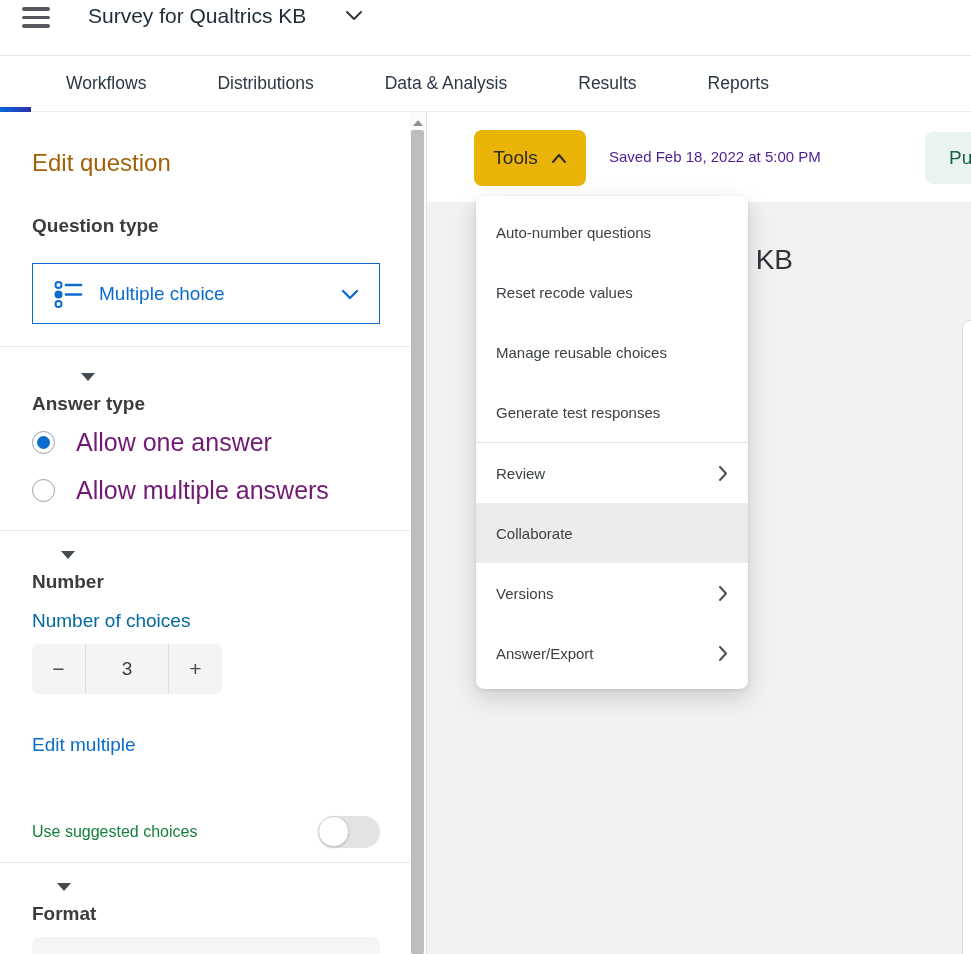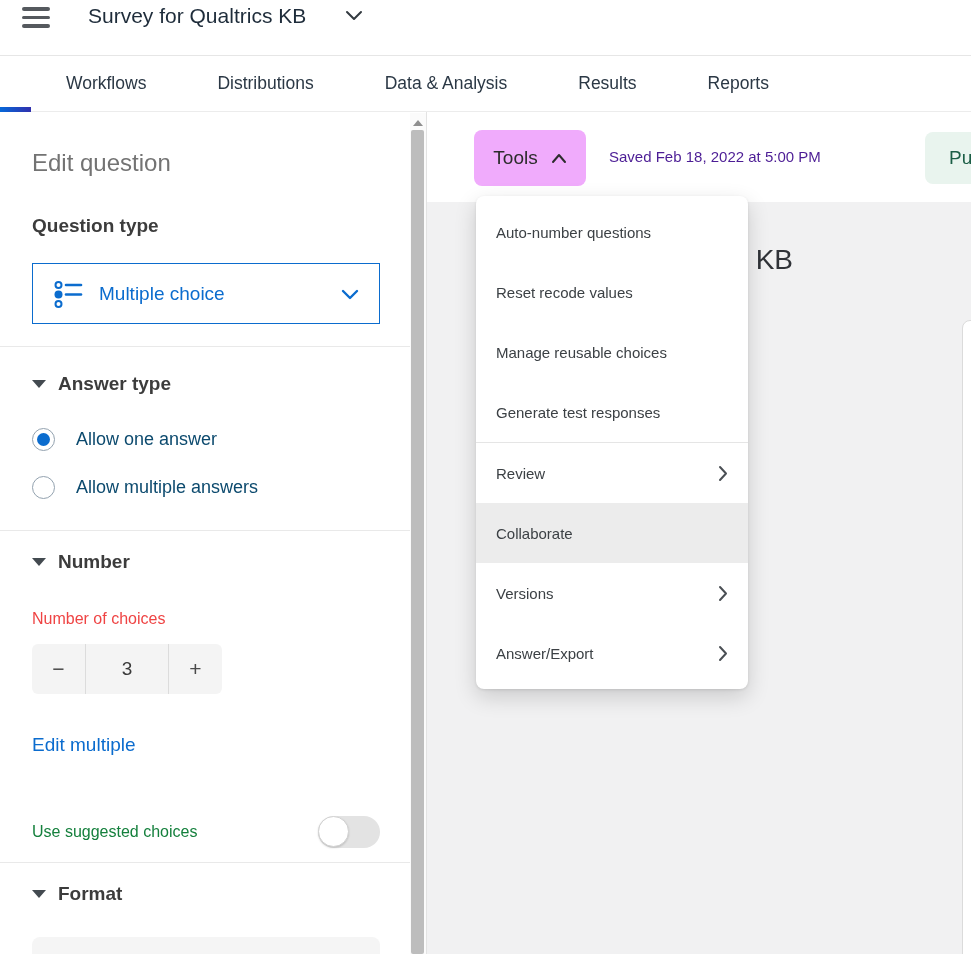--- a/index.html
+++ b/index.html
@@ -18,35 +18,35 @@
   .app-title { position:absolute; left:88px; top:2px; font-size:21px; color:#1e2c3a; line-height:28px; }
   .title-chevron { position:absolute; left:345px; top:9px; }
   
   .tabbar { position:absolute; top:56px; left:0; width:971px; height:56px; background:#fff; border-bottom:1px solid #ececec;
             display:flex; align-items:center; padding-left:66px; gap:71px; }
   .tab { font-size:17.5px; color:#2b3845; white-space:nowrap; cursor:pointer; }
   .active-indicator { position:absolute; left:0; bottom:-1px; width:31px; height:5px;
             background:linear-gradient(90deg,#0668d9,#3130ad); }
   
   .sidebar { position:absolute; top:113px; left:0; width:410px; height:841px; background:#fff; overflow:hidden; }
-  .sb-title { position:absolute; left:32px; top:36px; font-size:24px; color:#737373; }
+  .sb-title { position:absolute; left:32px; top:36px; font-size:24px; color:#a16207; }
   .sb-h2 { font-size:19px; font-weight:bold; color:#3c3c3c; }
   .qtype-heading { position:absolute; left:32px; top:102px; }
   .qtype-btn { position:absolute; left:32px; top:150px; width:348px; height:61px; background:#fff;
             border:1px solid #0b6cce; border-radius:0; display:flex; align-items:center; padding:0 20px; cursor:pointer; }
   .qtype-label { font-size:19px; color:#0b6cce; margin-left:16px; }
   .qtype-chevron { margin-left:auto; }
   .divider { position:absolute; left:0; width:410px; height:1px; background:#e9e9e9; }
-  .section-header { position:absolute; left:32px; display:flex; align-items:center; gap:12px; cursor:pointer; }
+  .section-header { position:absolute; left:32px; display:flex; align-items:center; gap:12px; cursor:pointer;flex-direction:column; }
   .tri-down { width:0; height:0; border-left:7px solid transparent; border-right:7px solid transparent; border-top:8px solid #434a50; }
   .radio-row { position:absolute; left:32px; display:flex; align-items:center; gap:21px; cursor:pointer; }
   .radio { width:23px; height:23px; border-radius:50%; border:1.5px solid #93a2af; background:#fff; position:relative; flex:none; }
   .radio.checked::after { content:""; position:absolute; left:3.5px; top:3.5px; width:13px; height:13px; border-radius:50%; background:#0b6cce; }
-  .radio-label { font-size:18px; color:#0c4a6e; }
-  .muted-label { font-size:16px; color:#ef4444; }
+  .radio-label { font-size:25px; color:#701a75; }
+  .muted-label { font-size:19px; color:#0369a1; }
   .stepper { position:absolute; left:32px; top:531px; width:190px; height:50px; background:#f4f4f4; border-radius:6px;
             display:flex; align-items:stretch; overflow:hidden; }
   .stepper > div { display:flex; align-items:center; justify-content:center; font-size:21px; color:#4a4a4a; }
   .stepper .st-minus { width:54px; border-right:1px solid #dcdcdc; cursor:pointer; }
   .stepper .st-value { flex:1; font-size:19px; color:#3a3a3a; }
   .stepper .st-plus  { width:54px; border-left:1px solid #dcdcdc; cursor:pointer; }
   .link { position:absolute; left:32px; font-size:19px; color:#0b6cce; cursor:pointer; }
   .suggested-row { position:absolute; left:32px; top:703px; width:348px; display:flex; align-items:center; justify-content:space-between; }
   .suggested-label { font-size:16px; color:#15803d; }
   .toggle { width:62px; height:32px; border-radius:16px; background:#e3e3e3; position:relative; cursor:pointer; flex:none; }
@@ -54,21 +54,21 @@
             border:1px solid #d2d2d2; box-shadow:0 1px 2px rgba(0,0,0,.15); }
   .format-box { position:absolute; left:32px; top:824px; width:348px; height:40px; background:#f5f5f5; border-radius:8px; }
   
   .sb-scrollbar { position:absolute; top:113px; left:410px; width:16px; height:841px; background:#fbfbfb; }
   .sb-up { position:absolute; left:3px; top:7px; width:0; height:0;
             border-left:5px solid transparent; border-right:5px solid transparent; border-bottom:6px solid #8f8f8f; }
   .sb-thumb { position:absolute; left:1px; top:17px; width:13px; height:824px; background:#bdbdbd; border-radius:2px; }
   
   .main { position:absolute; top:112px; left:426px; width:545px; height:842px; border-left:1px solid #e3e3e3; background:#f1f1f2; }
   .main-toolbar { position:absolute; top:0; left:0; width:545px; height:90px; background:#fff; }
-  .tools-btn { position:absolute; left:47px; top:18px; width:112px; height:56px; background:#f0abfc; border-radius:8px;
+  .tools-btn { position:absolute; left:47px; top:18px; width:112px; height:56px; background:#eab308; border-radius:8px;
             display:flex; align-items:center; justify-content:center; gap:13px; font-size:19px; color:#2c2c2c; cursor:pointer;text-align:right; }
   .saved-text { position:absolute; left:182px; top:36px; font-size:15px; color:#4c1d95; white-space:nowrap; }
   .publish-btn { position:absolute; left:498px; top:20px; width:130px; height:52px; background:#e9f4ee; border-radius:8px;
             display:flex; align-items:center; padding-left:24px; font-size:19px; color:#1b5e46; cursor:pointer; white-space:nowrap; }
   .main-content { position:absolute; top:90px; left:0; width:545px; height:752px; background:#f1f1f2; }
   .survey-heading { position:absolute; left:0px; top:42px; width:366px; text-align:right; font-size:28px; color:#303338;
             white-space:nowrap; overflow:visible; z-index:1; }
   .right-card { position:absolute; left:535px; top:118px; width:60px; height:700px; background:#fff;
             border:1px solid #dbdbdb; border-radius:8px; }
   

